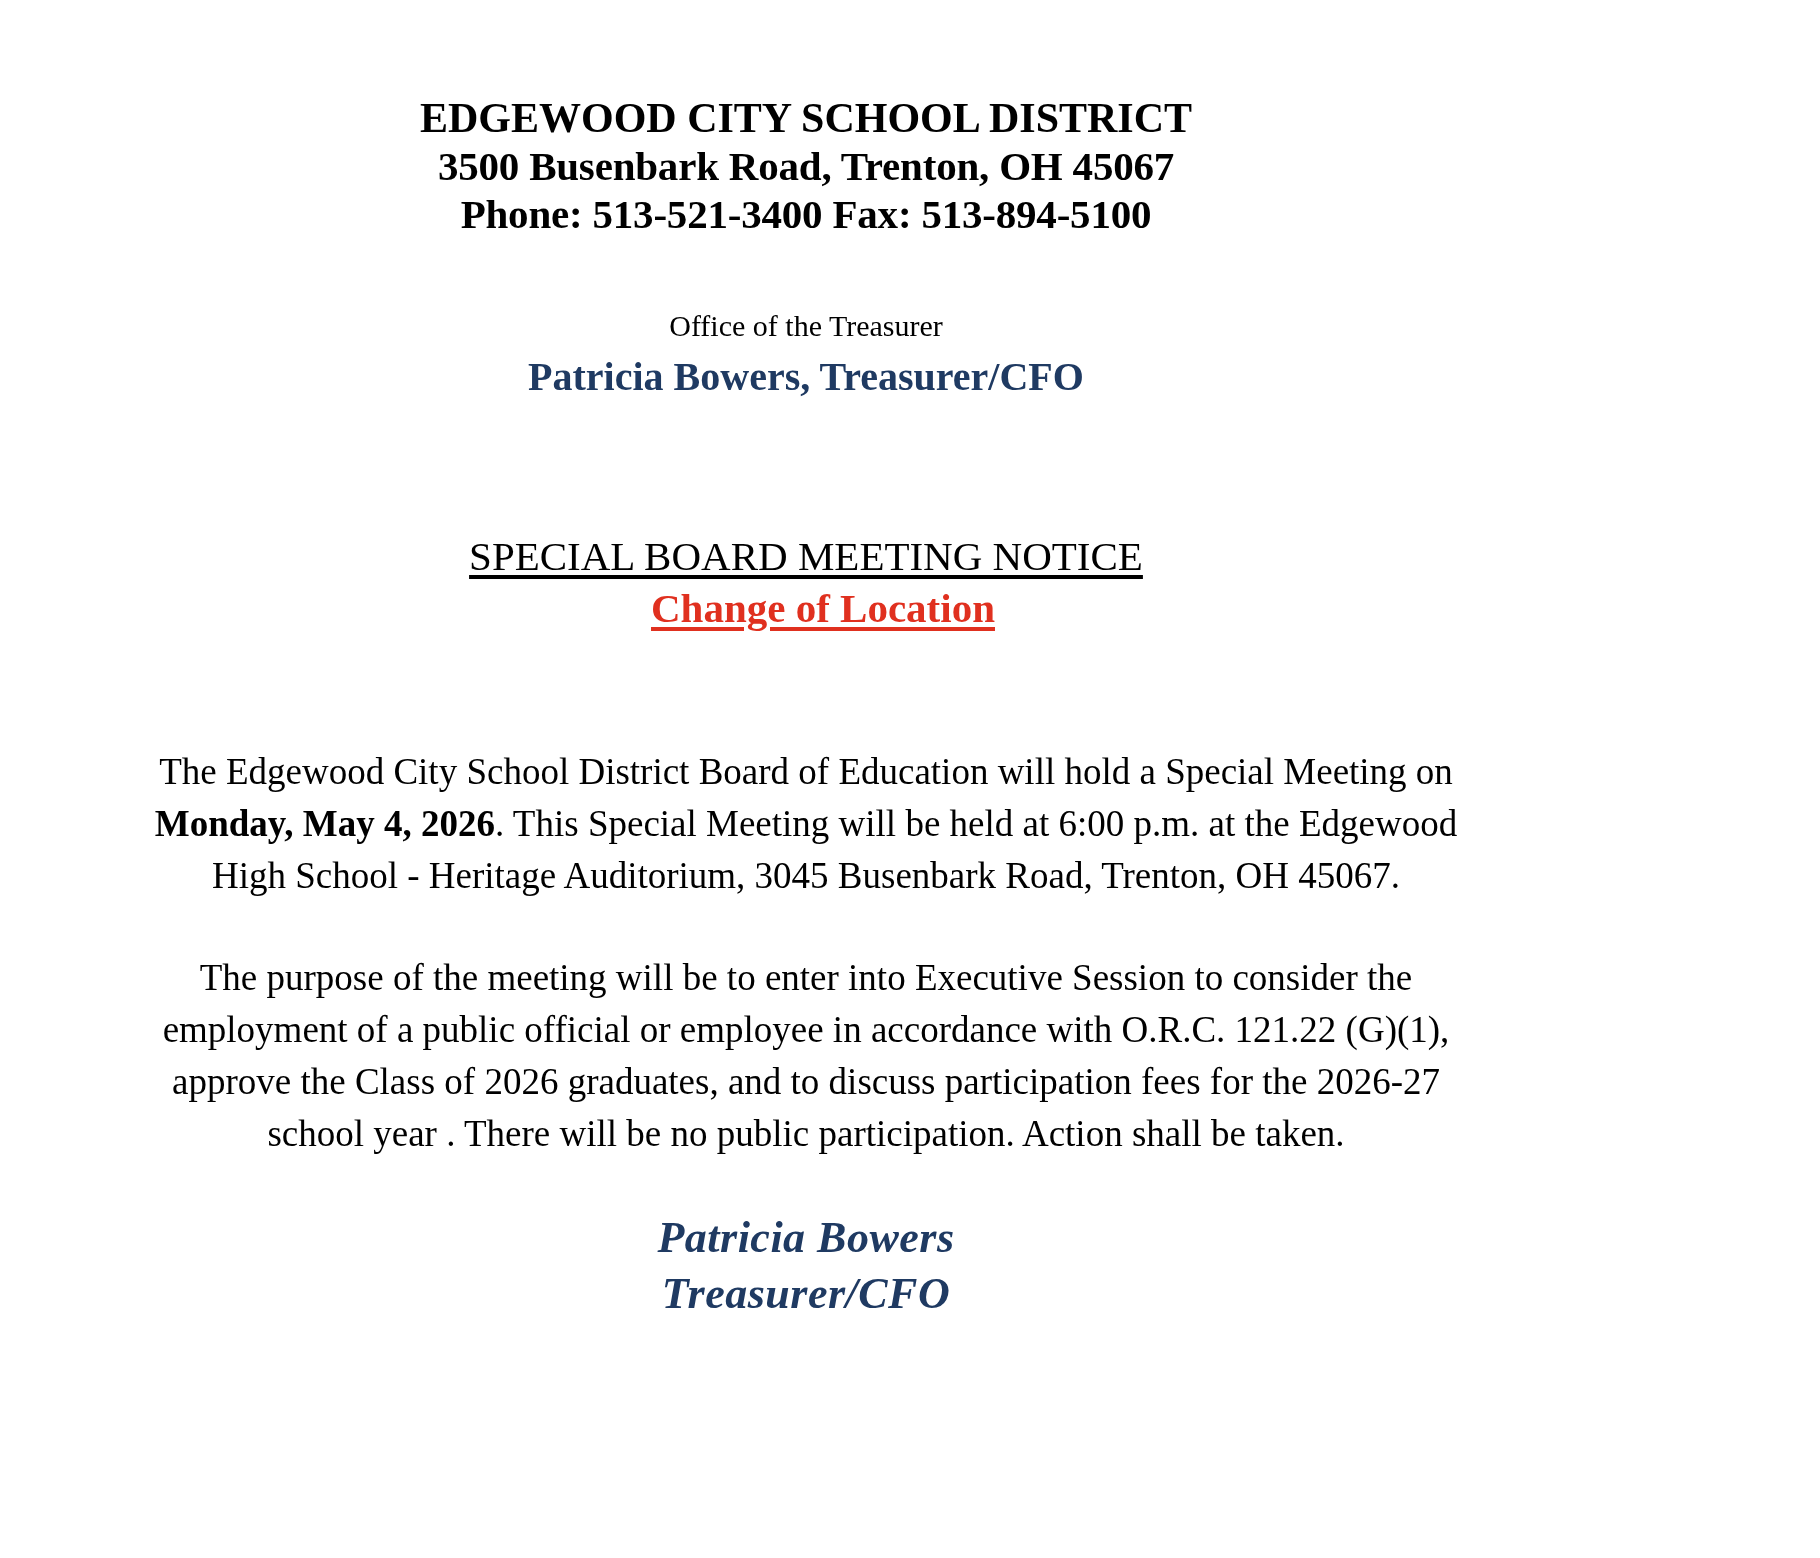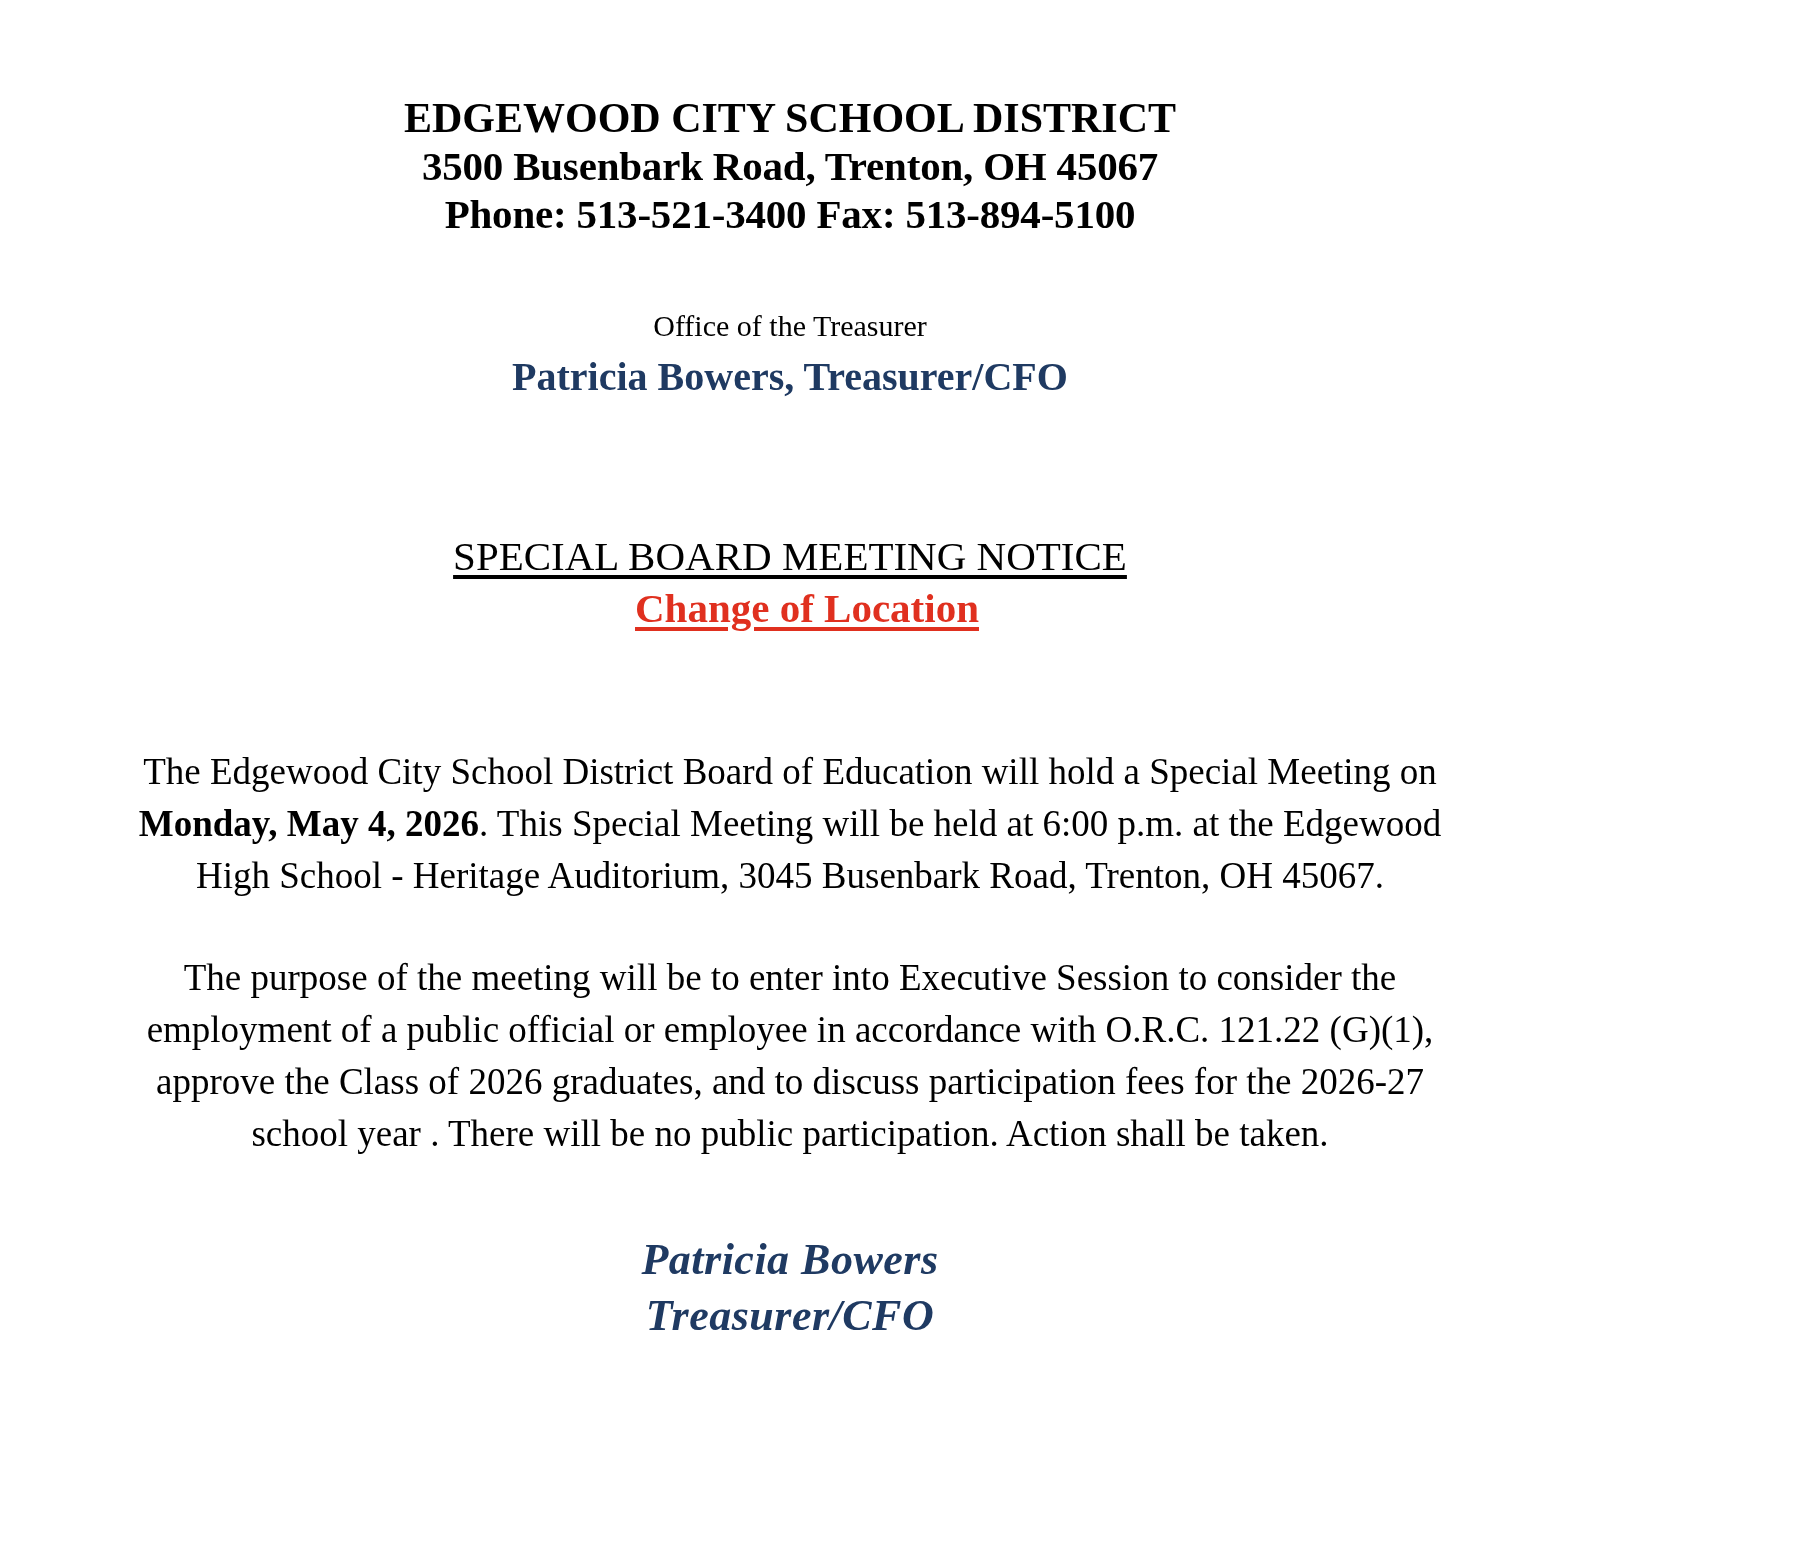--- a/index.html
+++ b/index.html
@@ -19,21 +19,21 @@
     width: 1820px;
     height: 1558px;
     background: #ffffff;
   }
   
   .content {
     position: absolute;
     left: 0;
     top: 0;
     width: 1580px;
-    padding-left: 0px;
+    padding-left: 16px;
     text-align: center;
   }
 
   
   .letterhead {
     margin-top: 94px;
     text-align: center;
   }
   .lh-line {
     font-weight: bold;
@@ -104,21 +104,21 @@
   }
   .para + .para {
     margin-top: 50px;
   }
   .para b {
     font-weight: bold;
   }
 
   
   .signature-block {
-    margin-top: 72px;
+    margin-top: 50px;
     text-align: center;
     color: #1f3a62;
   }
   .sig-line {
     font-family: "Liberation Serif", "DejaVu Serif", serif;
     font-style: italic;
     font-weight: bold;
     font-size: 44px;
     line-height: 56px;
     letter-spacing: 0.5px;

